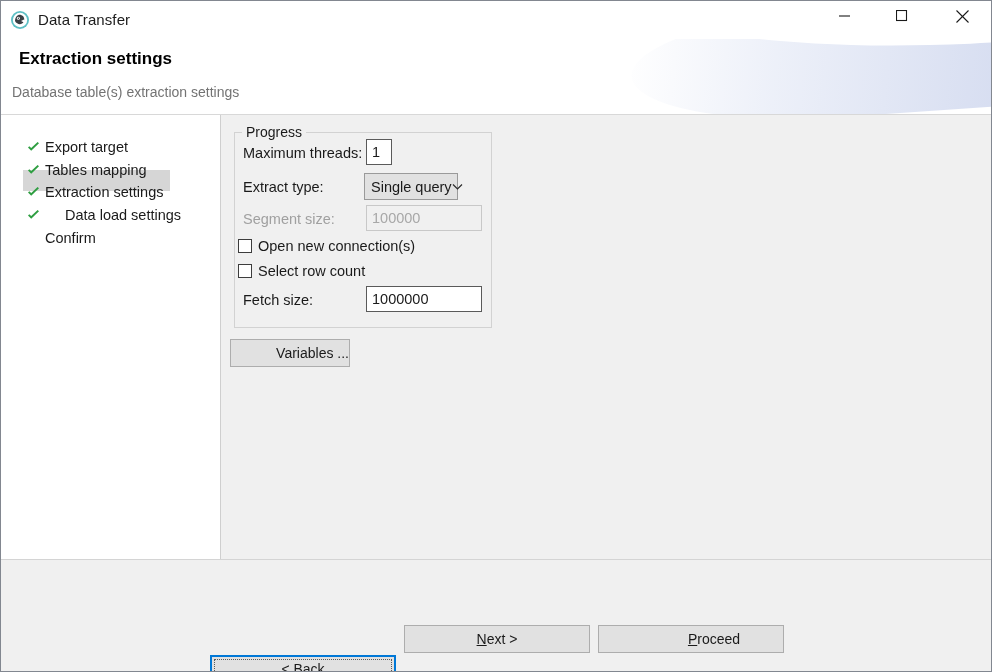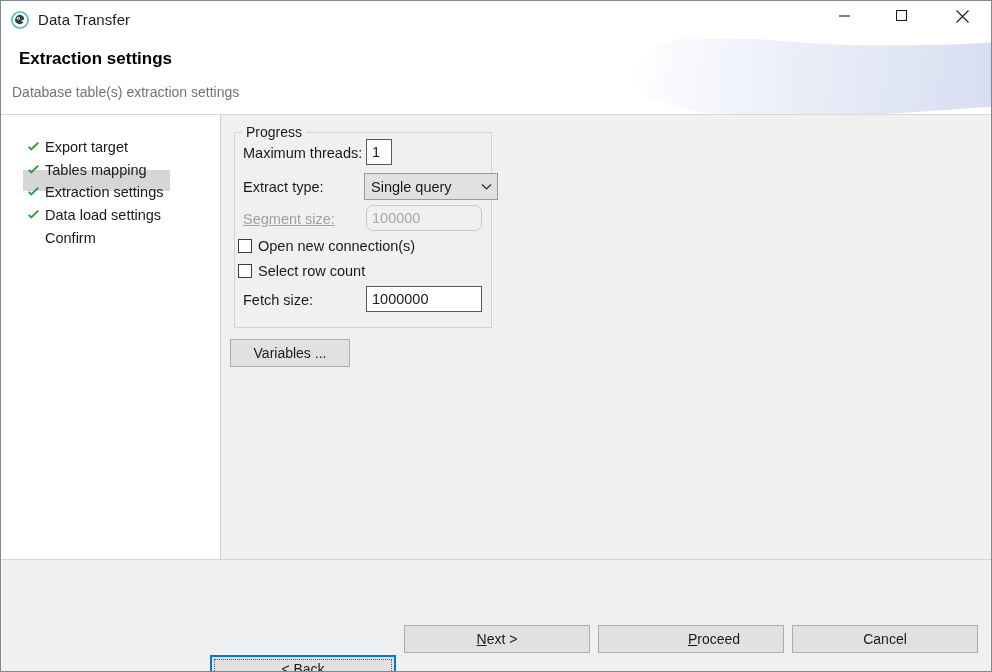--- a/index.html
+++ b/index.html
@@ -240,21 +240,21 @@
   .tfield.disabled {
     background: #f0f0f0;
     border: 1px solid #c8c8c8;
     color: #a8a8a8;
   }
 
   #extract-combo {
     position: absolute;
     left: 143px;
     top: 58px;
-    width: 134px;
+    width: 94px;
     height: 27px;
     background: #e1e1e1;
     border: 1px solid #9a9a9a;
     box-sizing: border-box;
     display: flex;
     align-items: center;
     cursor: default;
   }
   #extract-combo-text {
     font-size: 14.5px;
@@ -296,21 +296,21 @@
     top: 224px;
     width: 120px;
     height: 28px;
     background: #e1e1e1;
     border: 1px solid #adadad;
     box-sizing: border-box;
     font-size: 14px;
     color: #1a1a1a;
     display: flex;
     align-items: center;
-    justify-content: center;
+    justify-content: flex-end;
     cursor: default;
   }
 
   
   #footer {
     position: absolute;
     left: 0; top: 558px;
     width: 990px;
     height: 112px;
     background: #f0f0f0;
@@ -419,21 +419,21 @@
 
       <div class="nav-item selected" style="top:66px;">
         <span class="nav-check">
           <svg width="13" height="13" viewBox="0 0 13 13">
               <path d="M1 6.6 L4.2 9.8 L12 2.3 L10.6 1 L4.2 7 L2.3 5.2 Z" fill="#2e9e41"></path>
             </svg>
         </span>
         <span class="nav-label">Extraction settings</span>
       </div>
 
-      <div class="nav-item" style="top:89px;">
+      <div class="nav-item" style="top:89px;gap:20px;">
         <span class="nav-check">
           <svg width="13" height="13" viewBox="0 0 13 13">
               <path d="M1 6.6 L4.2 9.8 L12 2.3 L10.6 1 L4.2 7 L2.3 5.2 Z" fill="#2e9e41"></path>
             </svg>
         </span>
         <span class="nav-label">Data load settings</span>
       </div>
 
       <div class="nav-item" style="top:112px;">
         <span class="nav-check"></span>
@@ -474,22 +474,22 @@
       <div class="row-label" style="left:22px; top:64px;">Extract type:</div>
       <div id="extract-combo">
         <span id="extract-combo-text">Single query</span>
         <span id="extract-combo-arrow">
           <svg width="11" height="8" viewBox="0 0 11 8">
               <path d="M1 1.5 L5.5 6 L10 1.5" fill="none" stroke="#2b2b2b" stroke-width="1.2"></path>
             </svg>
         </span>
       </div>
 
-      <div class="row-label disabled" style="left:22px; top:96px;text-decoration:underline;">Segment size:</div>
-      <div class="tfield disabled" style="left:145px; top:90px; width:116px; height:26px;border-radius:7px;">100000</div>
+      <div class="row-label disabled" style="left:22px; top:96px;">Segment size:</div>
+      <div class="tfield disabled" style="left:145px; top:90px; width:116px; height:26px;">100000</div>
 
       <div class="cbrow" style="left:17px; top:123px;">
         <span class="cbox"></span>
         <span class="cblabel">Open new connection(s)</span>
       </div>
       <div class="cbrow" style="left:17px; top:148px;">
         <span class="cbox"></span>
         <span class="cblabel">Select row count</span>
       </div>
 
@@ -511,18 +511,15 @@
     </div>
 
     <div class="nav-btn" style="left:403px; width:186px;">
       <span><span></span><span class="mnem">N</span><span>ext &gt;</span></span>
     </div>
 
     <div class="nav-btn" style="left:597px; width:186px;padding-left:46px;">
       <span><span></span><span class="mnem">P</span><span>roceed</span></span>
     </div>
 
-    <div class="nav-btn" style="left:791px; width:186px;">
-      <span><span class="mnem"></span><span>Cancel</span></span>
-    </div>
   </div>
 
 </div>
 
 </body></html>

